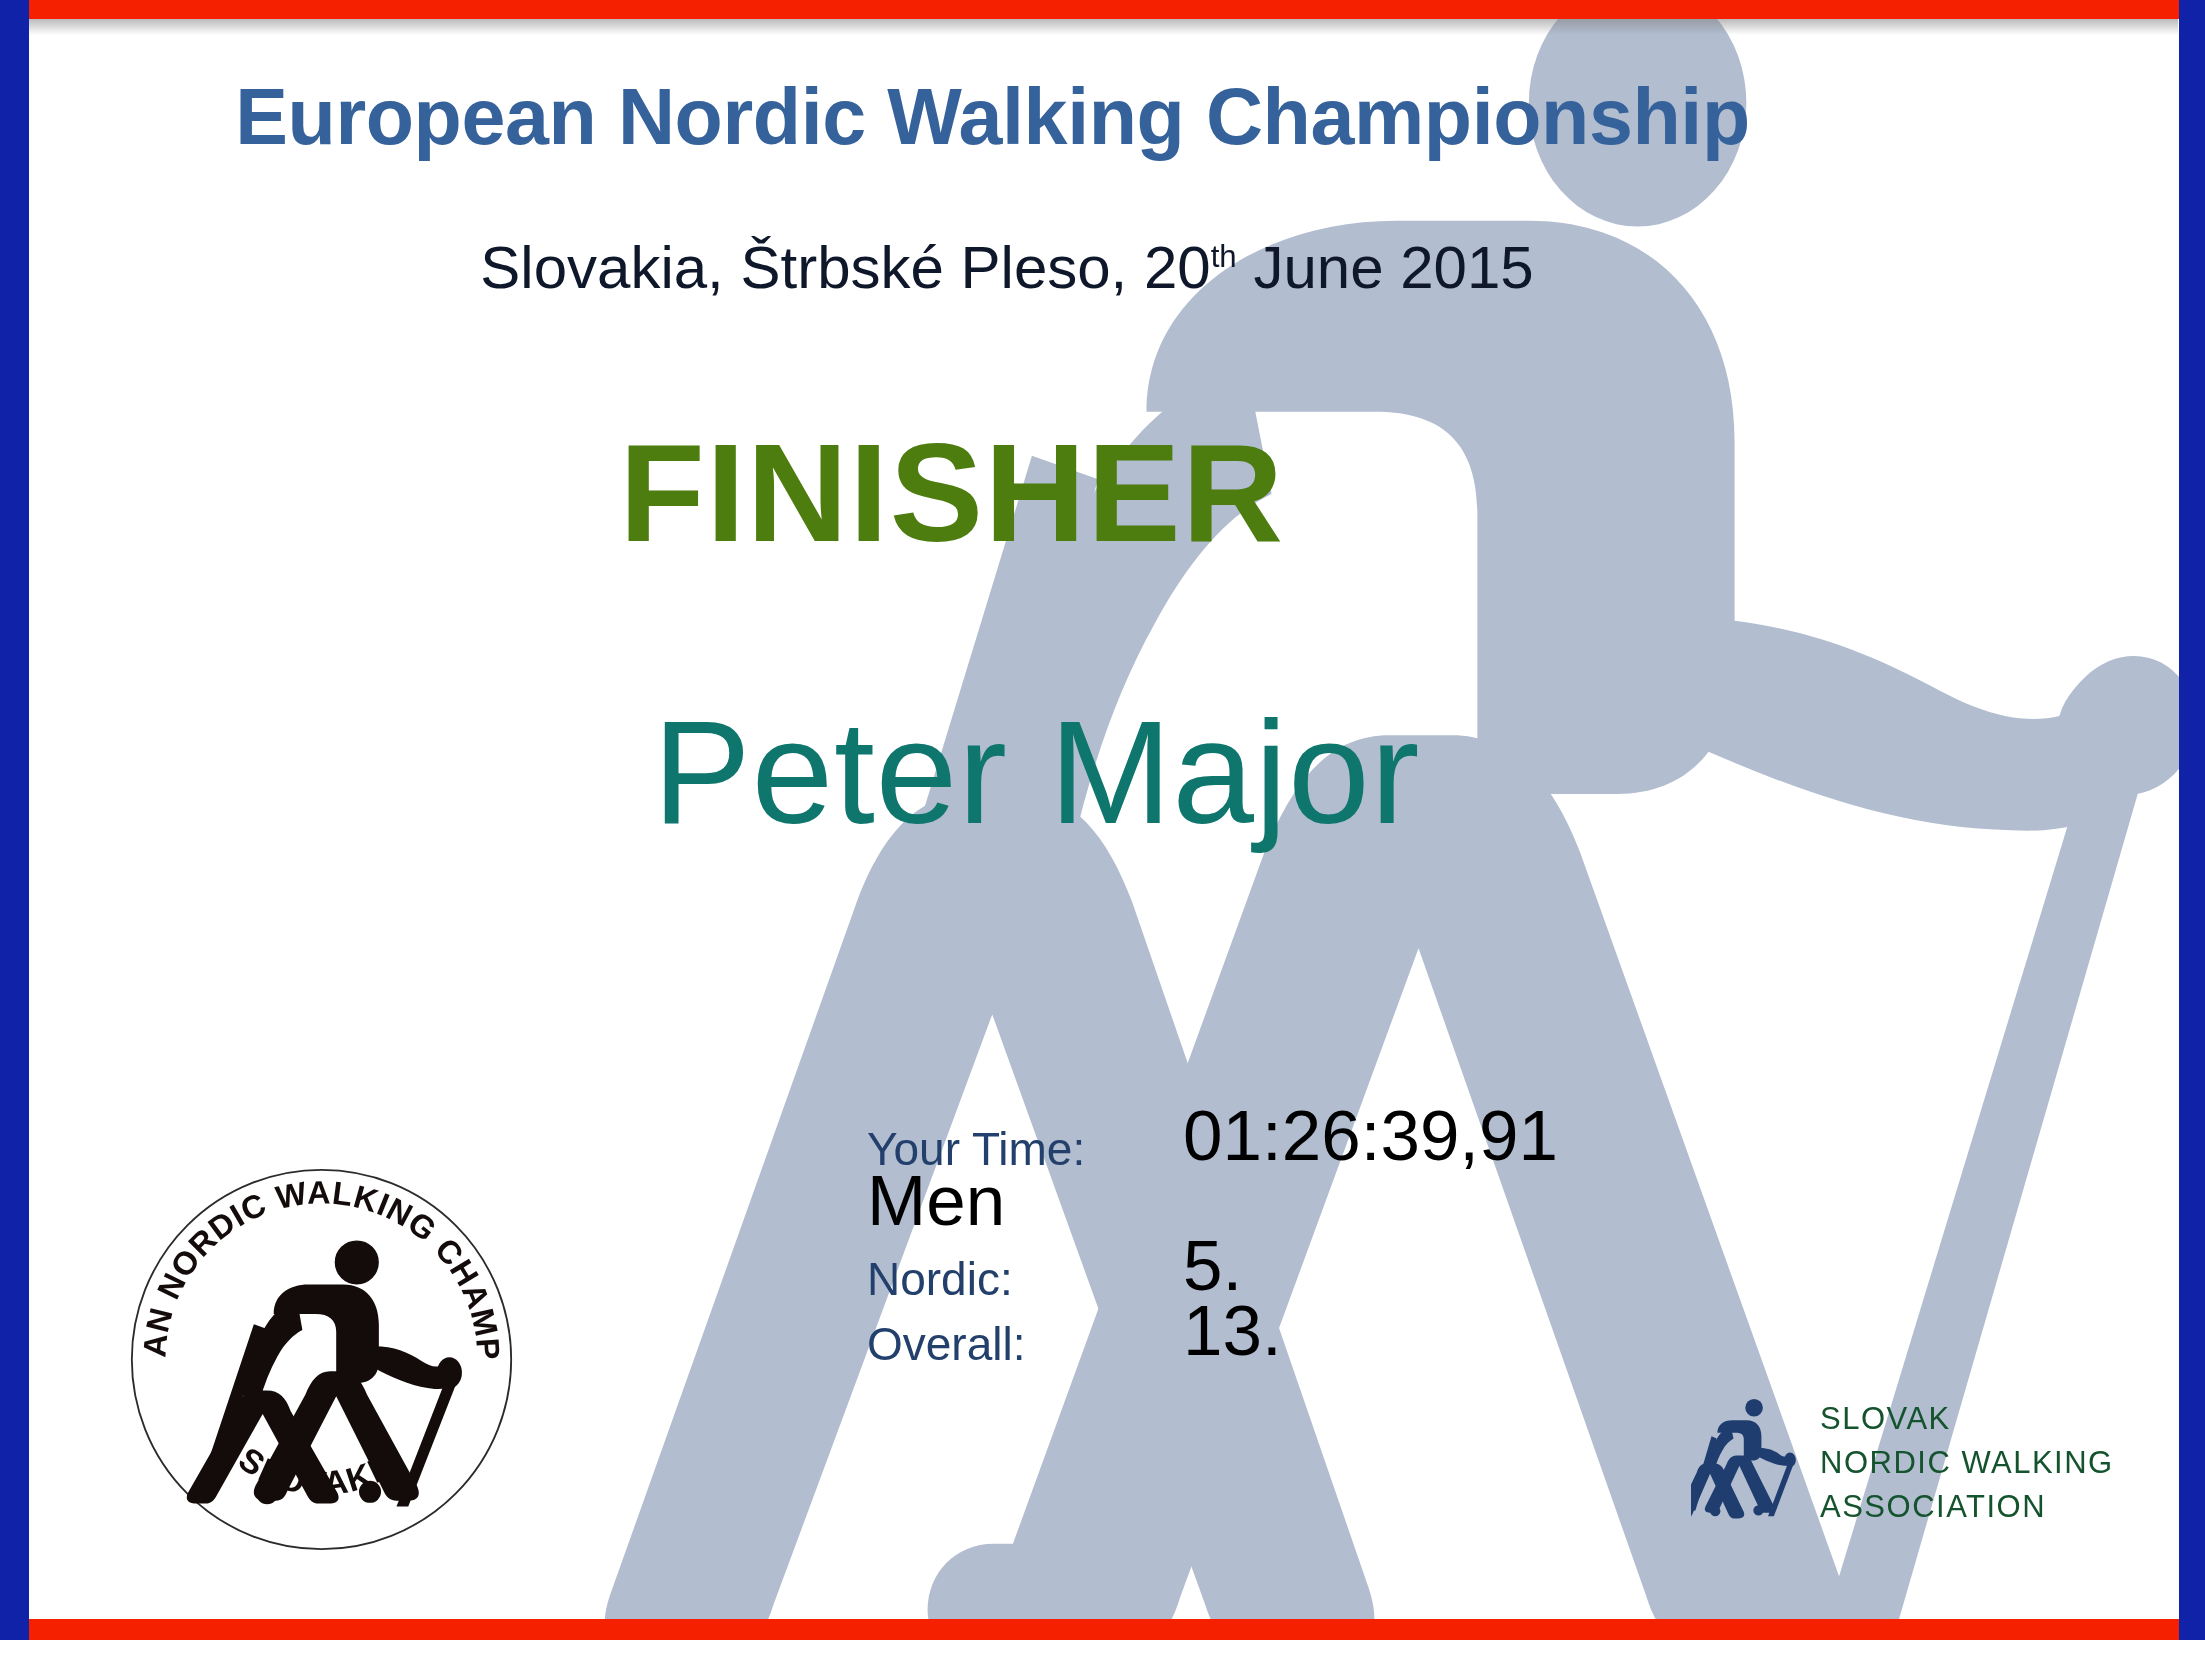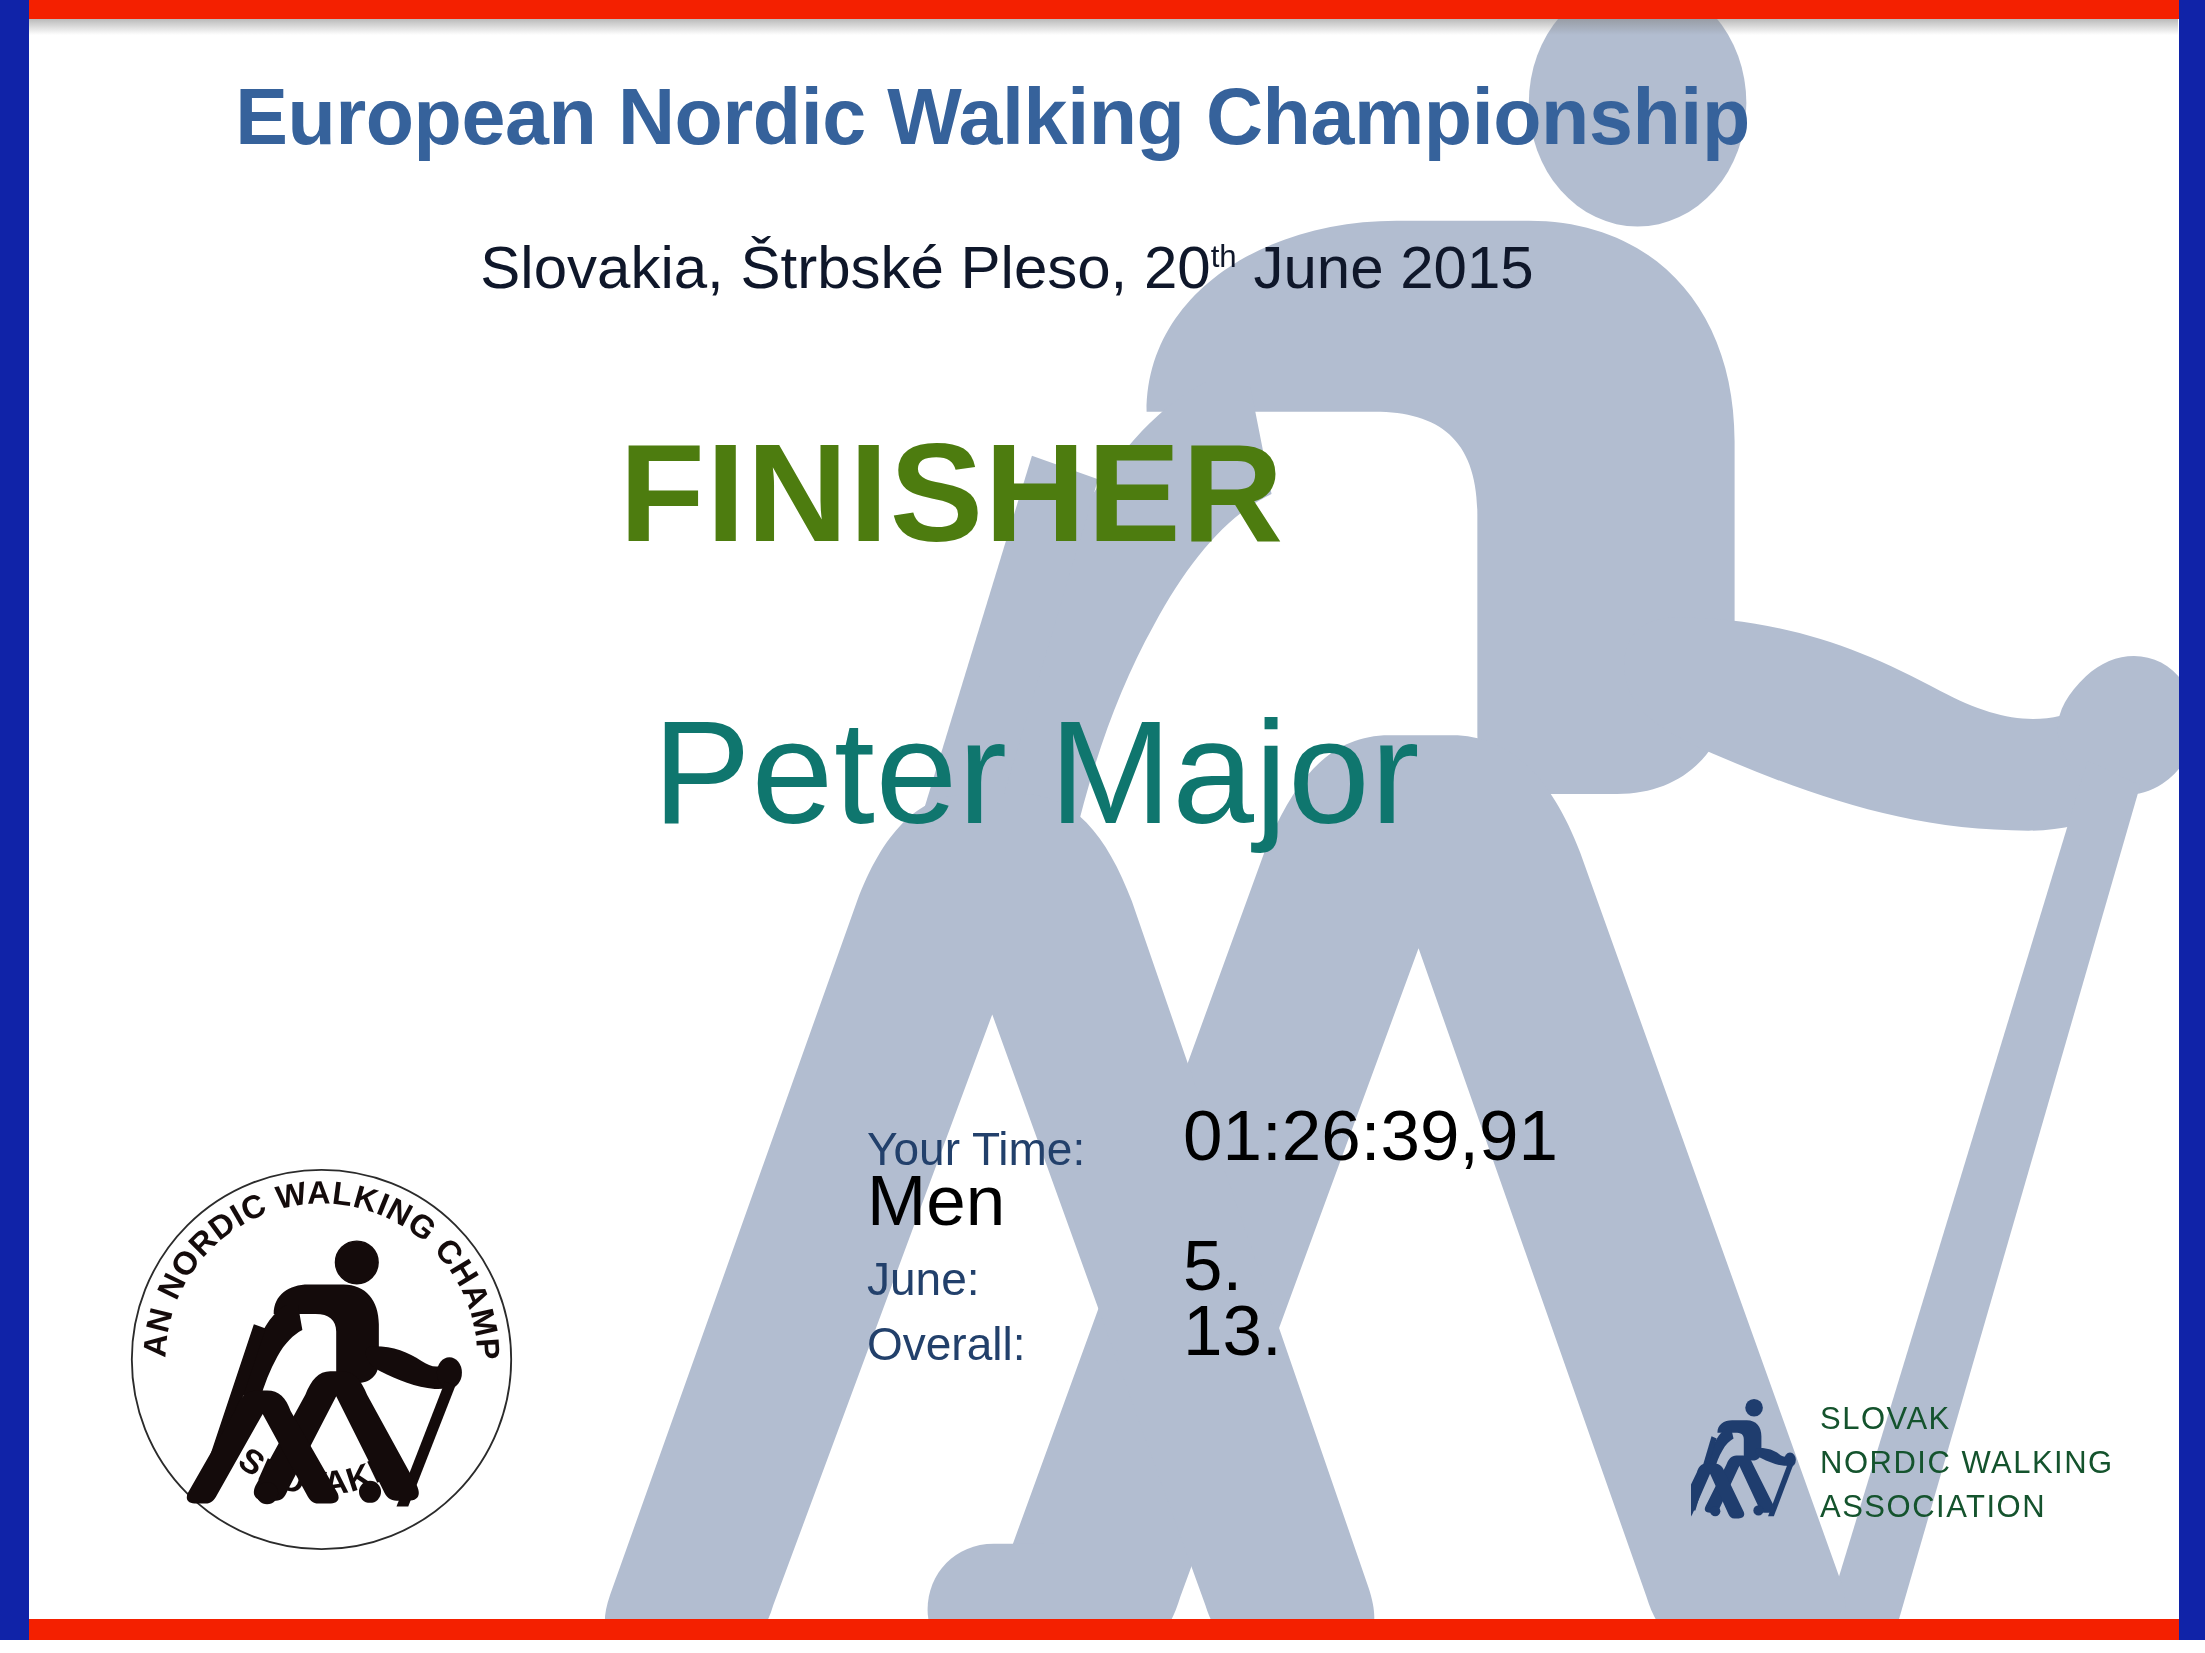--- a/index.html
+++ b/index.html
@@ -298,21 +298,21 @@
 
     <div class="results">
       <div class="results-row">
         <div class="results-label">Your Time:</div>
         <div class="results-value">01:26:39,91</div>
       </div>
       <div class="results-row">
         <div class="results-value">Men</div>
       </div>
       <div class="results-row">
-        <div class="results-label">June:</div>
+        <div class="results-label">Nordic:</div>
         <div class="results-value">5.</div>
       </div>
       <div class="results-row">
         <div class="results-label">Overall:</div>
         <div class="results-value">13.</div>
       </div>
     </div>
 
     <svg class="emblem" viewBox="0 0 540 540">
       <defs>

